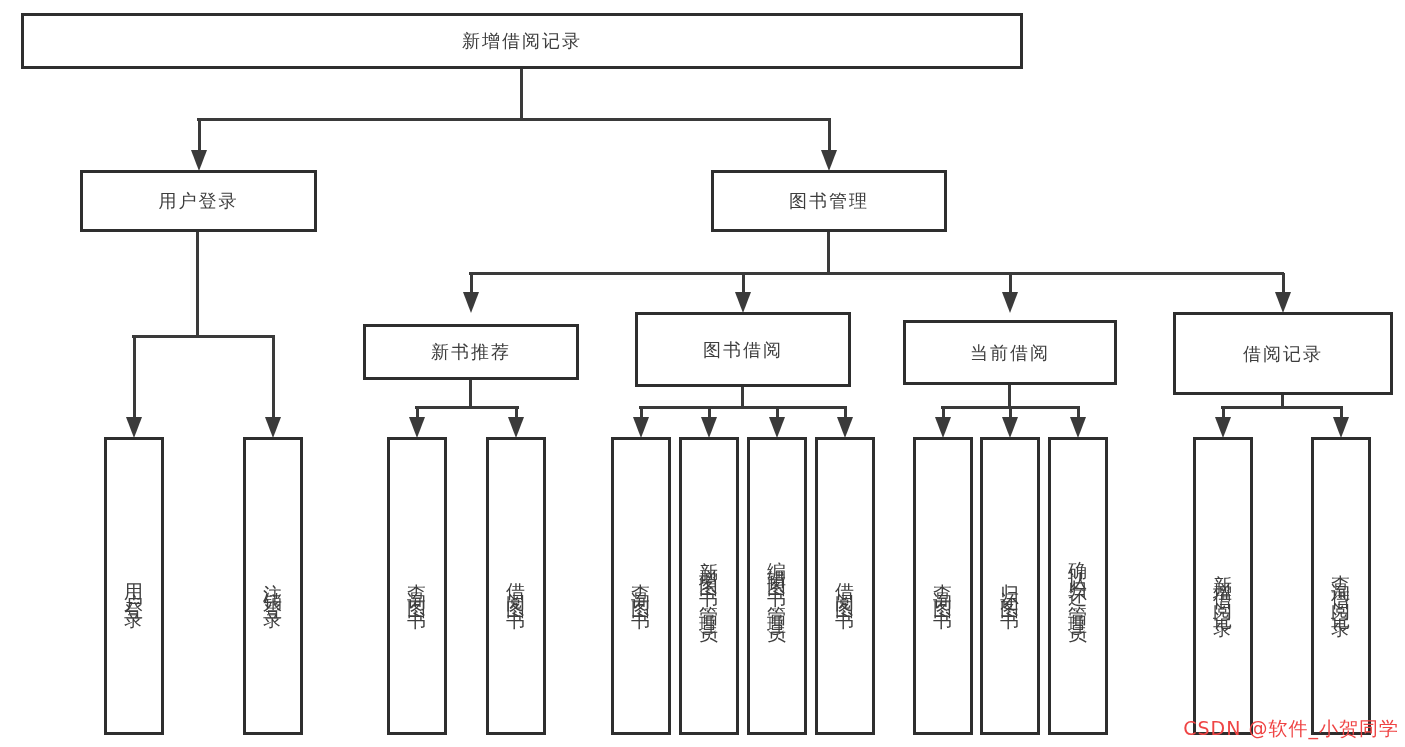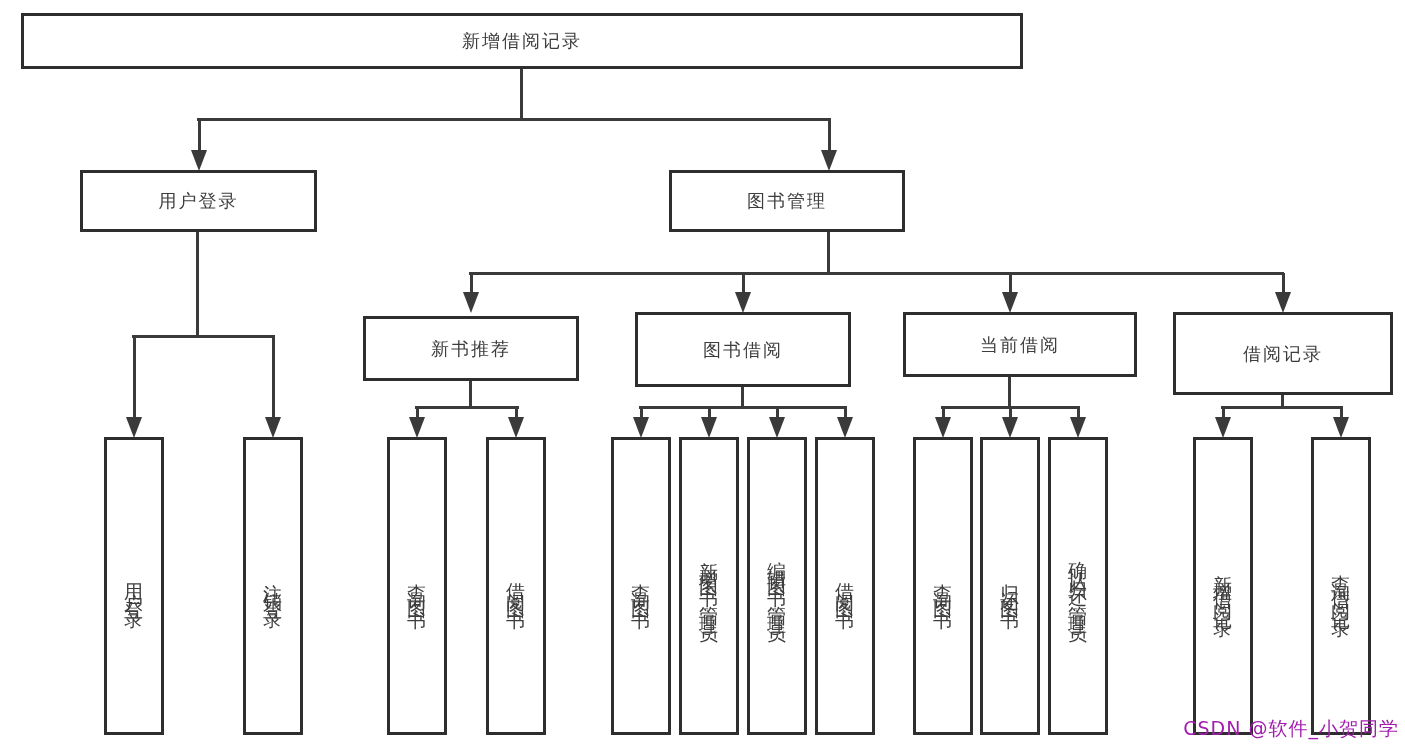--- a/index.html
+++ b/index.html
@@ -20,21 +20,21 @@
   }
   .vl{position:absolute;width:3px;background:#3a3a3a;}
   .hl{position:absolute;height:3px;background:#3a3a3a;}
   .head{
     position:absolute;width:0;height:0;
     border-left:8px solid transparent;border-right:8px solid transparent;
     border-top:21px solid #3a3a3a;
   }
   .watermark{
     position:absolute;top:716px;right:6px;z-index:5;
-    font-size:19px;color:#a21caf;letter-spacing:1px;
+    font-size:19px;color:#ef4444;letter-spacing:1px;
   }
 </style>
 </head>
 <body>
 
 <div class="canvas">
 
   <div class="vl" style="left:520px;top:69px;height:50px"></div>
   <div class="hl" style="left:197px;top:118px;width:634px"></div>
   <div class="vl" style="left:198px;top:119px;height:33px"></div>
@@ -91,27 +91,27 @@
   <div class="hl" style="left:1221px;top:406px;width:122px"></div>
   <div class="vl" style="left:1222px;top:407px;height:12px"></div>
   <div class="head" style="left:1215px;top:417px"></div>
   <div class="vl" style="left:1340px;top:407px;height:12px"></div>
   <div class="head" style="left:1333px;top:417px"></div>
 
   <div class="node" style="left:21px;top:13px;width:1002px;height:56px">新增借阅记录</div>
 
   <div class="node" style="left:80px;top:170px;width:237px;height:62px">用户登录</div>
 
-  <div class="node" style="left:669px;top:170px;width:236px;height:62px">图书管理</div>
+  <div class="node" style="left:711px;top:170px;width:236px;height:62px">图书管理</div>
 
-  <div class="node" style="left:363px;top:316px;width:216px;height:65px">新书推荐</div>
+  <div class="node" style="left:363px;top:324px;width:216px;height:56px">新书推荐</div>
 
   <div class="node" style="left:635px;top:312px;width:216px;height:75px">图书借阅</div>
 
-  <div class="node" style="left:903px;top:312px;width:234px;height:65px">当前借阅</div>
+  <div class="node" style="left:903px;top:320px;width:214px;height:65px">当前借阅</div>
 
   <div class="node" style="left:1173px;top:312px;width:220px;height:83px">借阅记录</div>
 
   <div class="node vnode" style="left:104px;top:437px;width:60px;height:298px">用户登录</div>
 
   <div class="node vnode" style="left:243px;top:437px;width:60px;height:298px">注销登录</div>
 
   <div class="node vnode" style="left:387px;top:437px;width:60px;height:298px">查询图书</div>
 
   <div class="node vnode" style="left:486px;top:437px;width:60px;height:298px">借阅图书</div>

